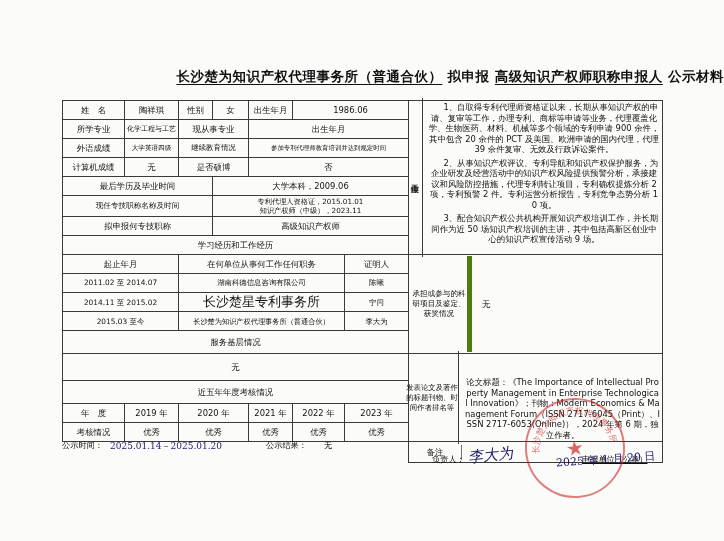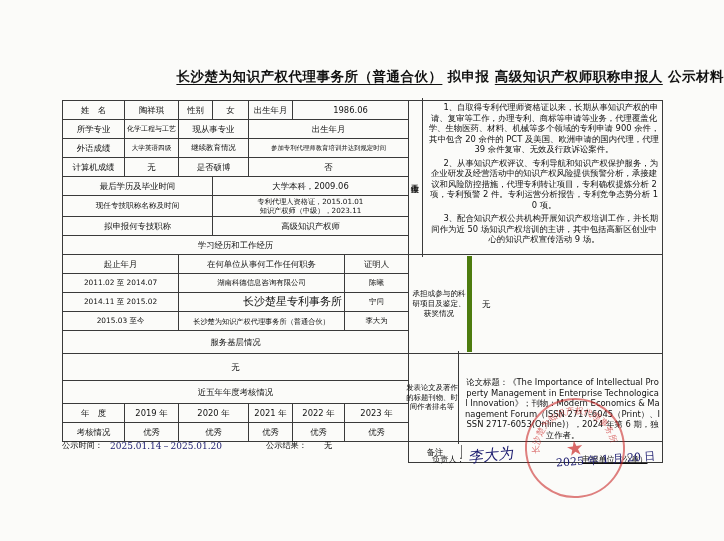--- a/index.html
+++ b/index.html
@@ -189,21 +189,21 @@
       </td>
     </tr>
 
     <tr>
       <td colspan="2" style="font-size:7.4px;">2011.02 至 2014.07</td>
       <td colspan="4" style="font-size:7.4px;">湖南科德信息咨询有限公司</td>
       <td style="font-size:7.4px;">陈曦</td>
     </tr>
     <tr>
       <td colspan="2" style="font-size:7.4px;">2014.11 至 2015.02</td>
-      <td colspan="4" style="font-size:11px;text-align:right;">长沙楚星专利事务所</td>
+      <td colspan="4" style="font-size:13px;">长沙楚星专利事务所</td>
       <td style="font-size:7.4px;">宁闫</td>
     </tr>
     <tr>
       <td colspan="2" style="font-size:7.4px;">2015.03 至今</td>
       <td colspan="4" style="font-size:7.2px;">长沙楚为知识产权代理事务所（普通合伙）</td>
       <td style="font-size:7.4px;">李大为</td>
     </tr>
 
     <tr>
       <td colspan="7" class="lbl" style="height:20px;">服务基层情况</td>

